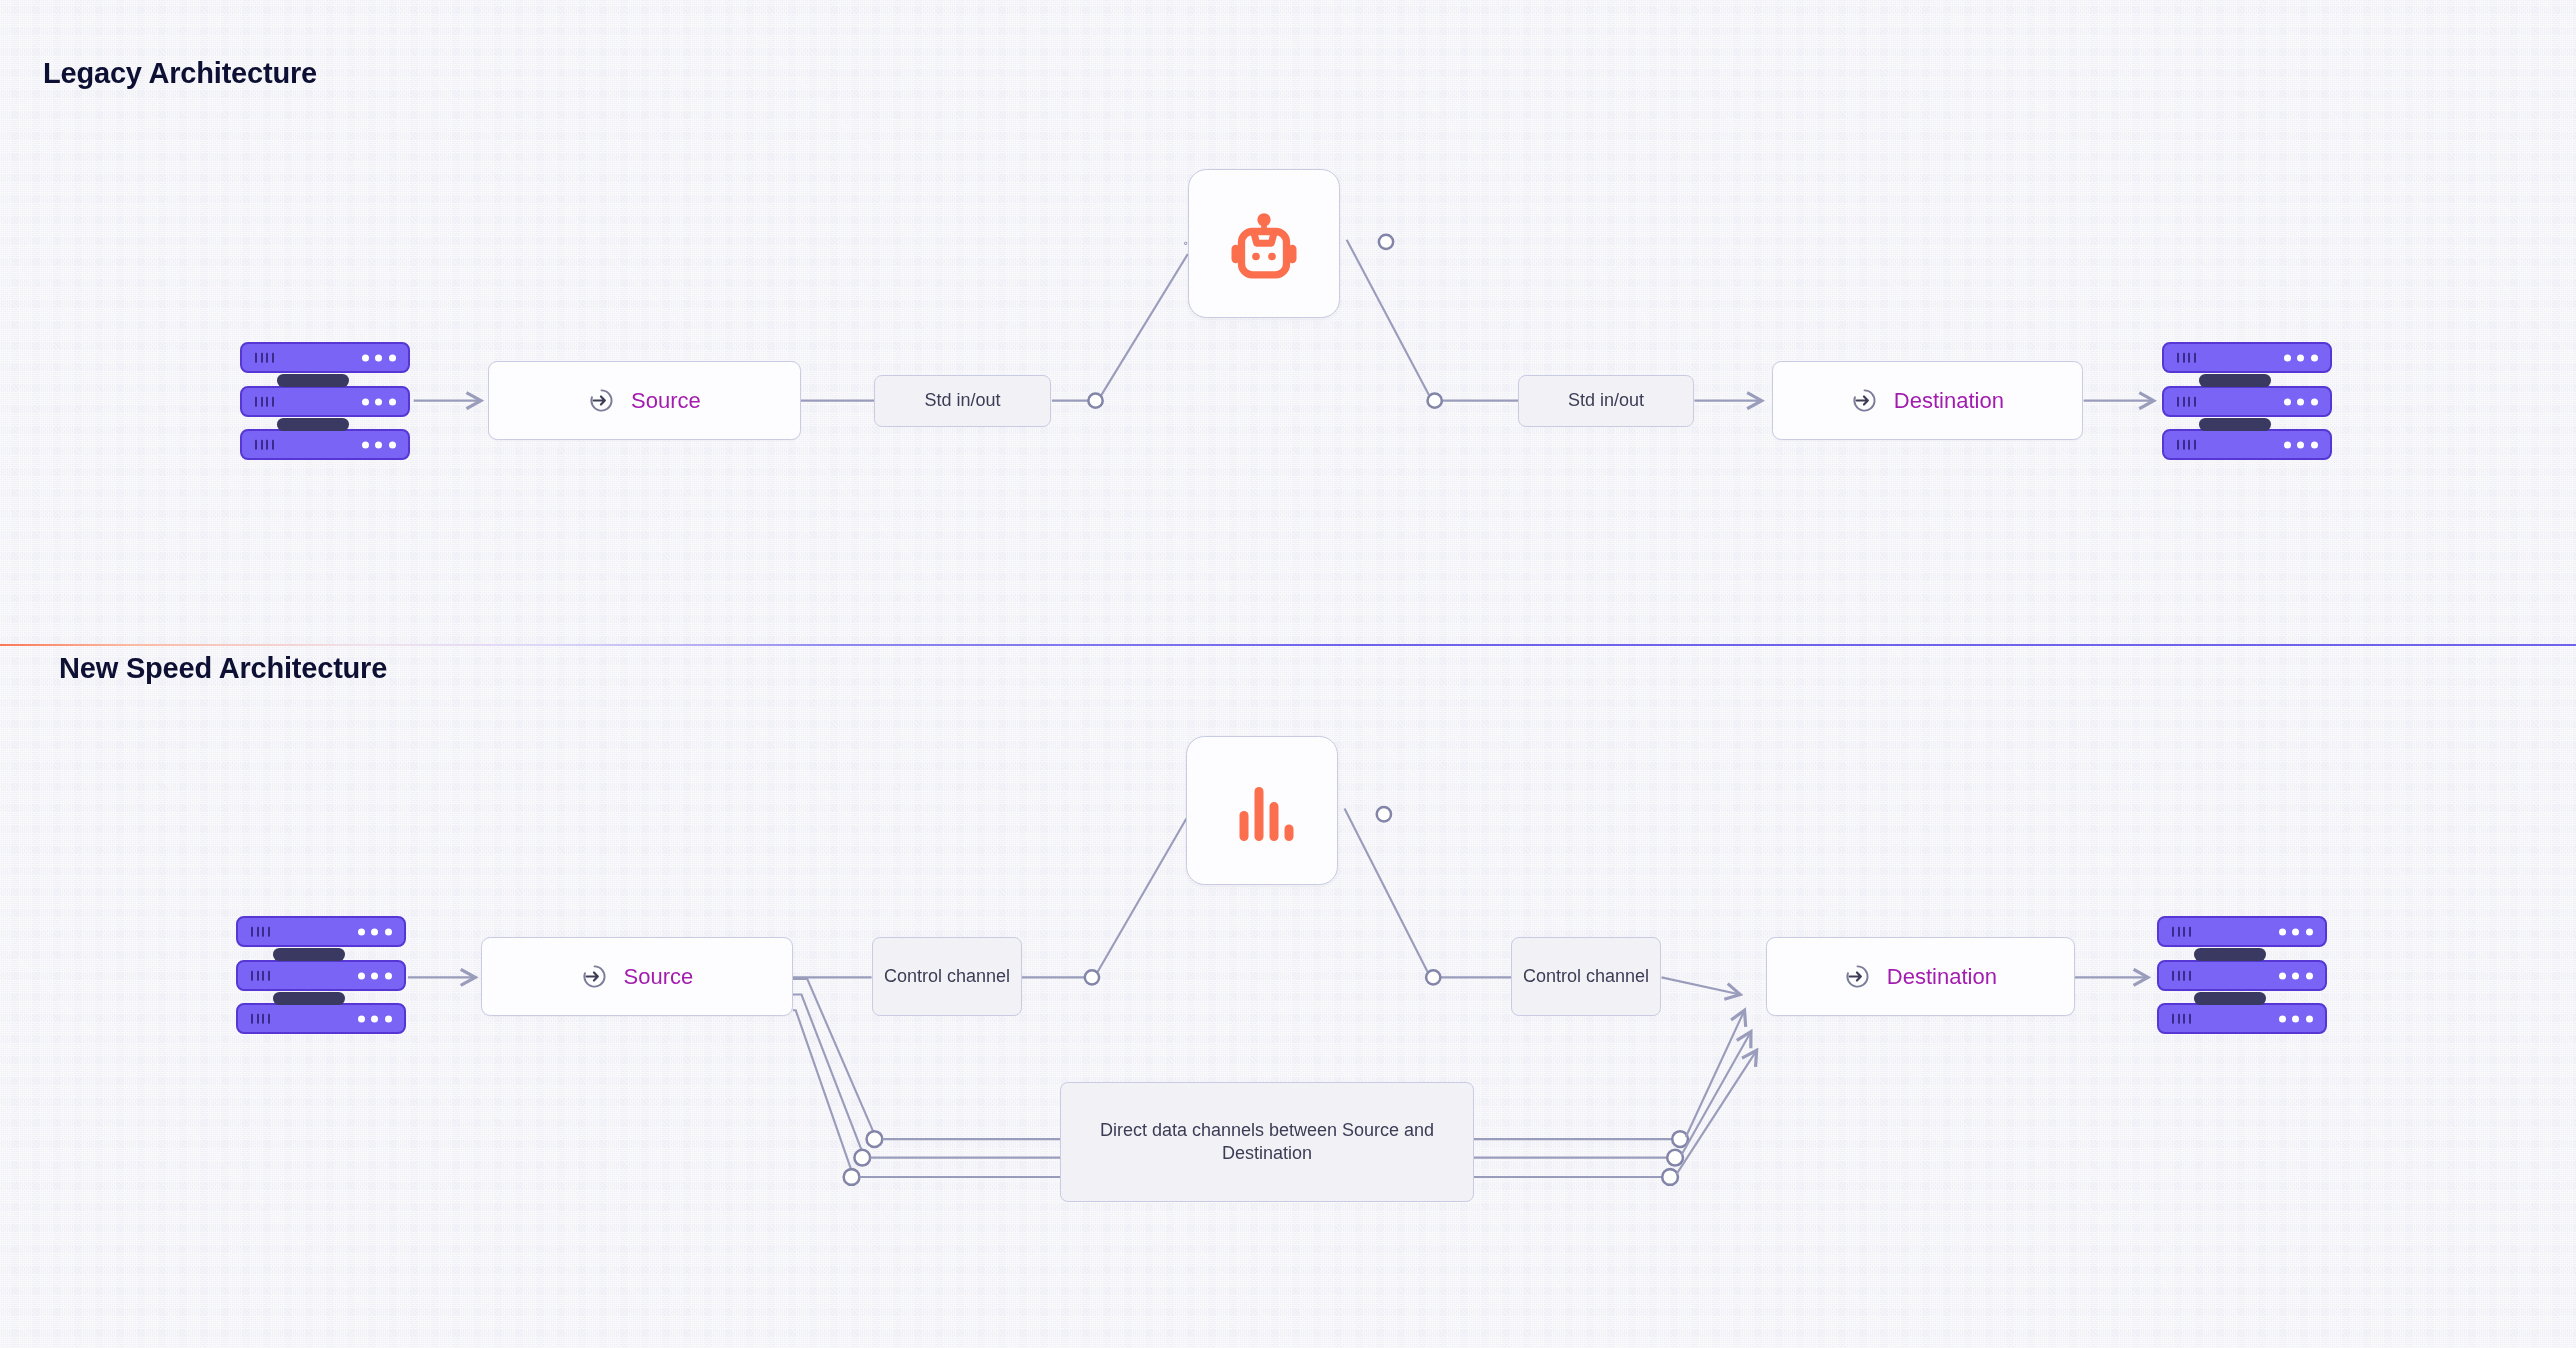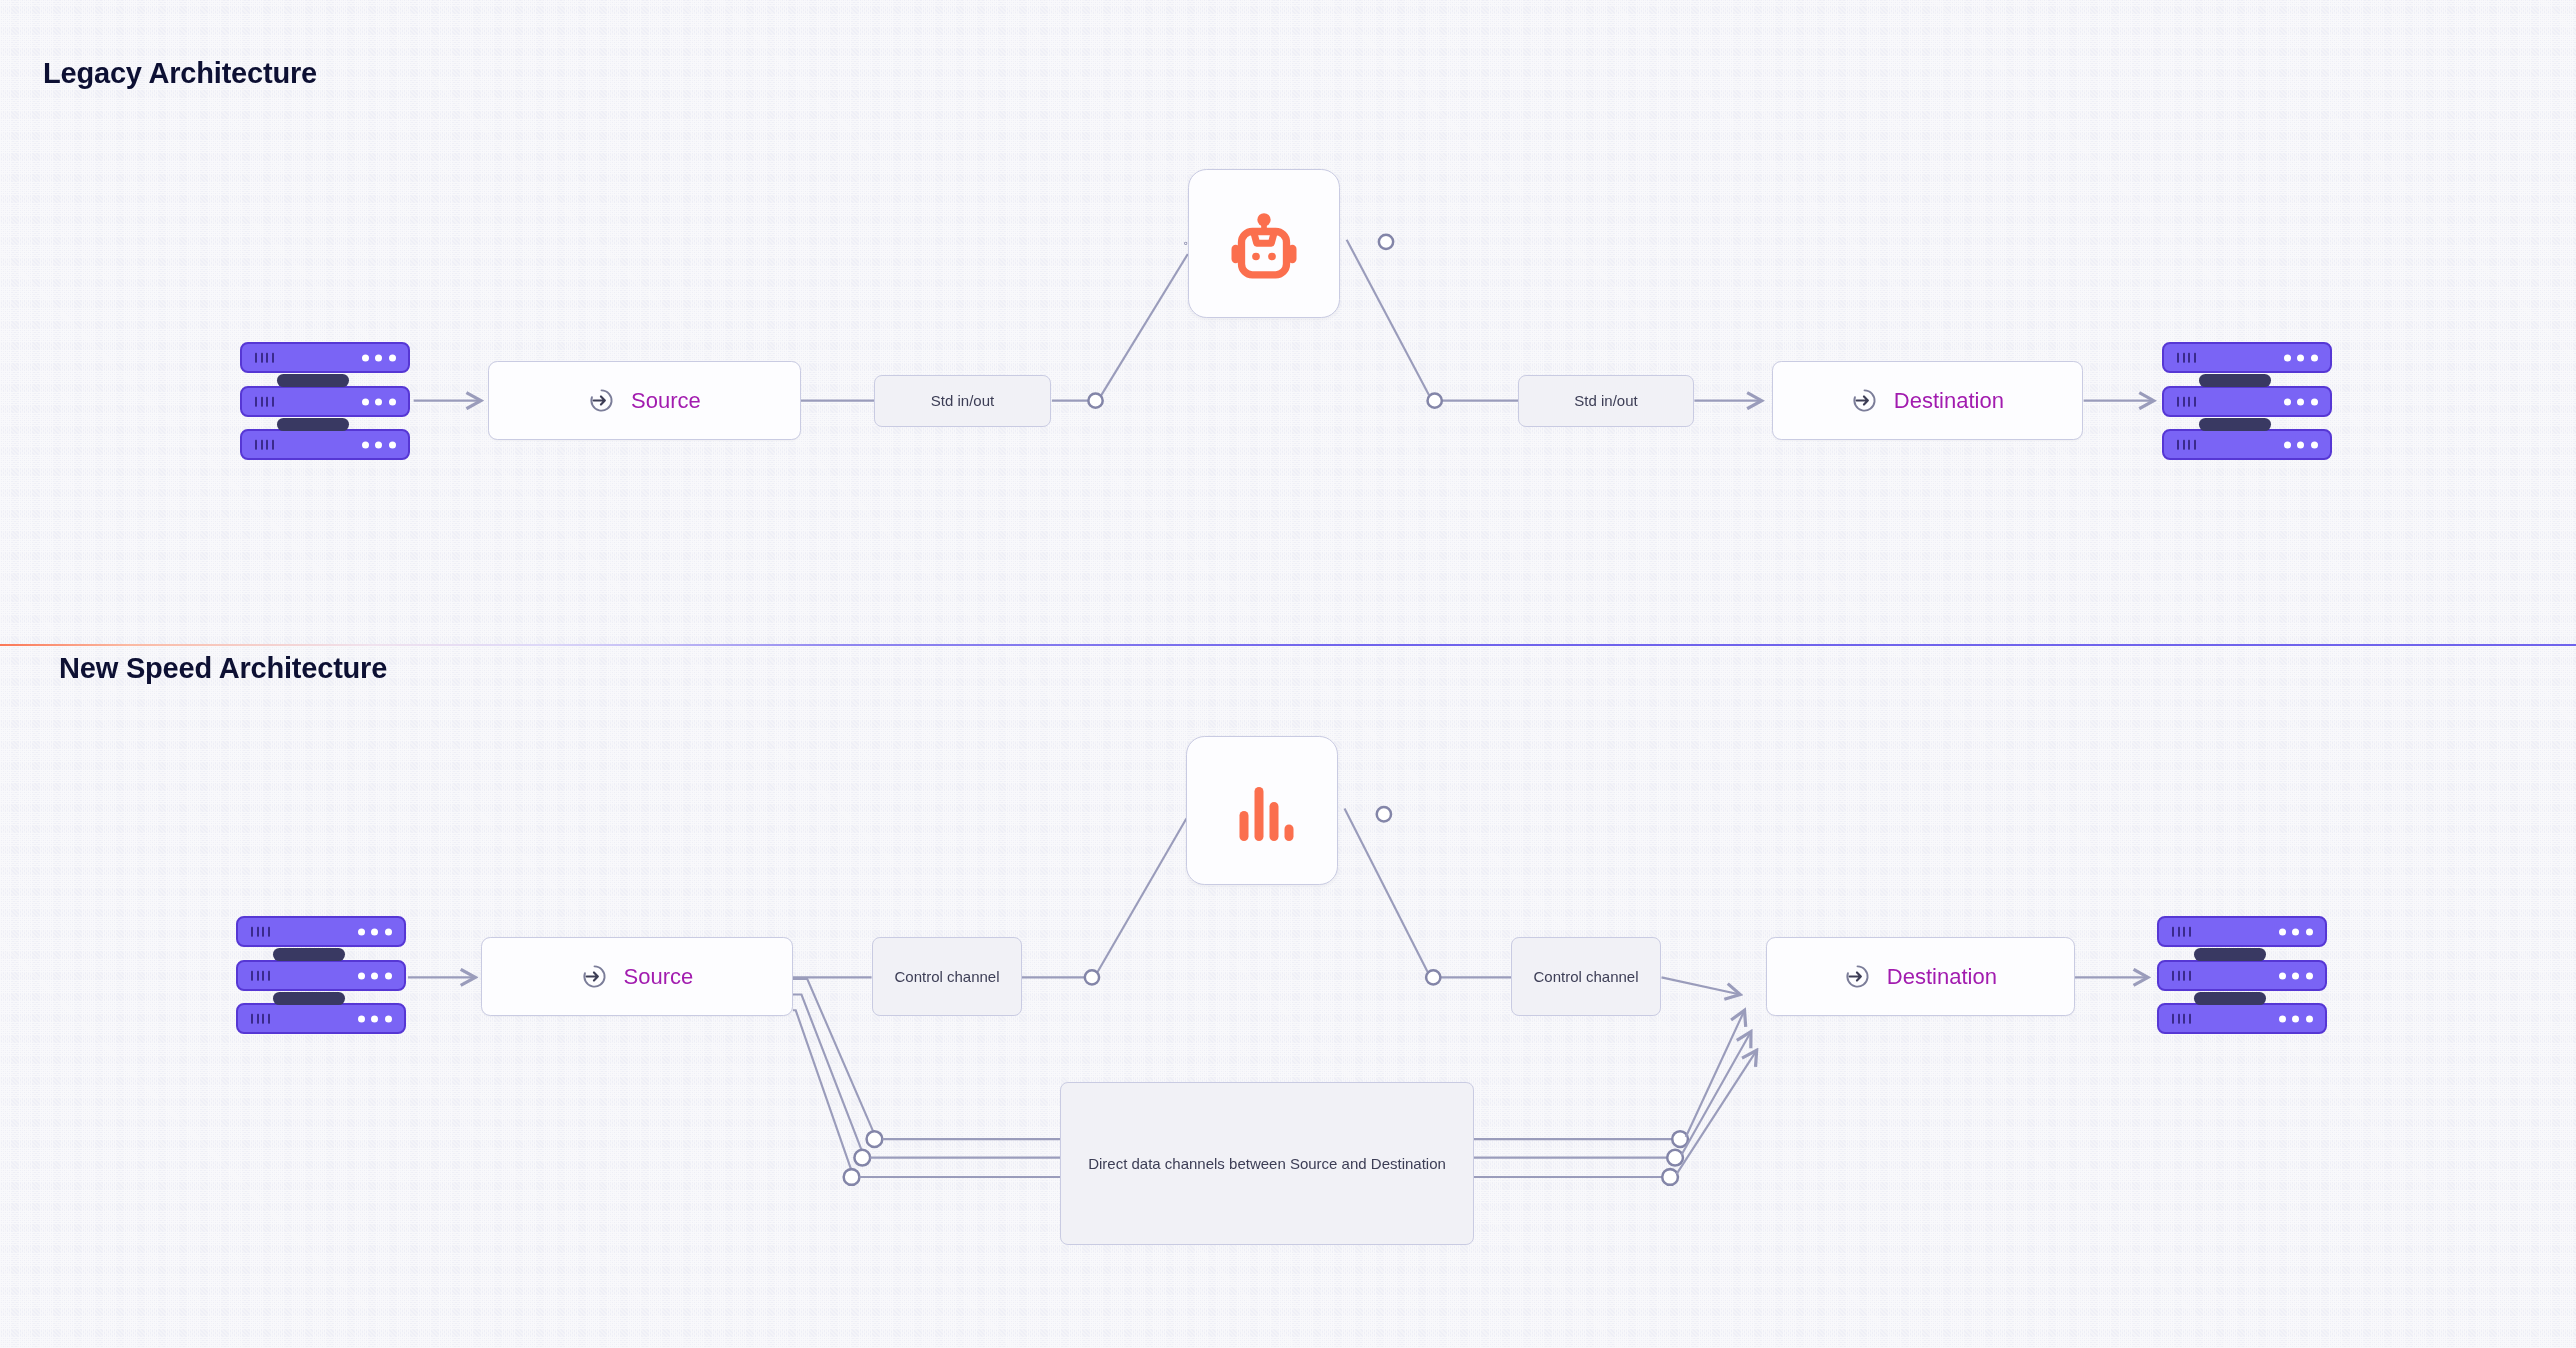--- a/index.html
+++ b/index.html
@@ -136,21 +136,21 @@
   .pill-box {
     position: absolute;
     background: #f1f1f6;
     border: 1.4px solid #c9cbe2;
     border-radius: 7.9px;
     display: flex;
     align-items: center;
     justify-content: center;
     text-align: center;
     color: #3c3d55;
-    font-size: 15px;
+    font-size: 18px;
     line-height: 1.28;
     padding: 4.3px 10px;
   }
 
   
   .app-card {
     position: absolute;
     width: 152px;
     height: 149px;
     background: #fdfdff;
@@ -457,21 +457,21 @@
       <rect x="19" y="8" width="6" height="36" rx="3" fill="#fb6f4e"></rect>
       <rect x="29" y="18" width="6" height="26" rx="3" fill="#fb6f4e"></rect>
       <rect x="39" y="33" width="6" height="11" rx="3" fill="#fb6f4e"></rect>
     </svg>
   </div>
 
   <div class="pill-box" style="left:1511px; top:937px; width:150px; height:79px;">
     <span>Control channel</span>
   </div>
 
-  <div class="pill-box" style="left:1060px; top:1082px; width:414px; height:163px; z-index:5;">
+  <div class="pill-box" style="left:1060px; top:1082px; width:414px; height:120px; z-index:5;">
     <span>Direct data channels between Source and Destination</span>
   </div>
 
   <div class="node-box" style="left:1766px; top:937px; width:309px; height:79px;">
     <svg class="node-icon" viewBox="0 0 24 24">
       <path d="M12 3 a9 9 0 1 1 -8.5 6" fill="none" stroke="#7b7d99" stroke-width="1.7" stroke-linecap="round"></path>
       <path d="M5 12 H15 M11.5 8.4 L15 12 L11.5 15.6" fill="none" stroke="#3c3d55" stroke-width="1.9" stroke-linecap="round" stroke-linejoin="round"></path>
     </svg>
     <span class="node-label">Destination</span>
   </div>

